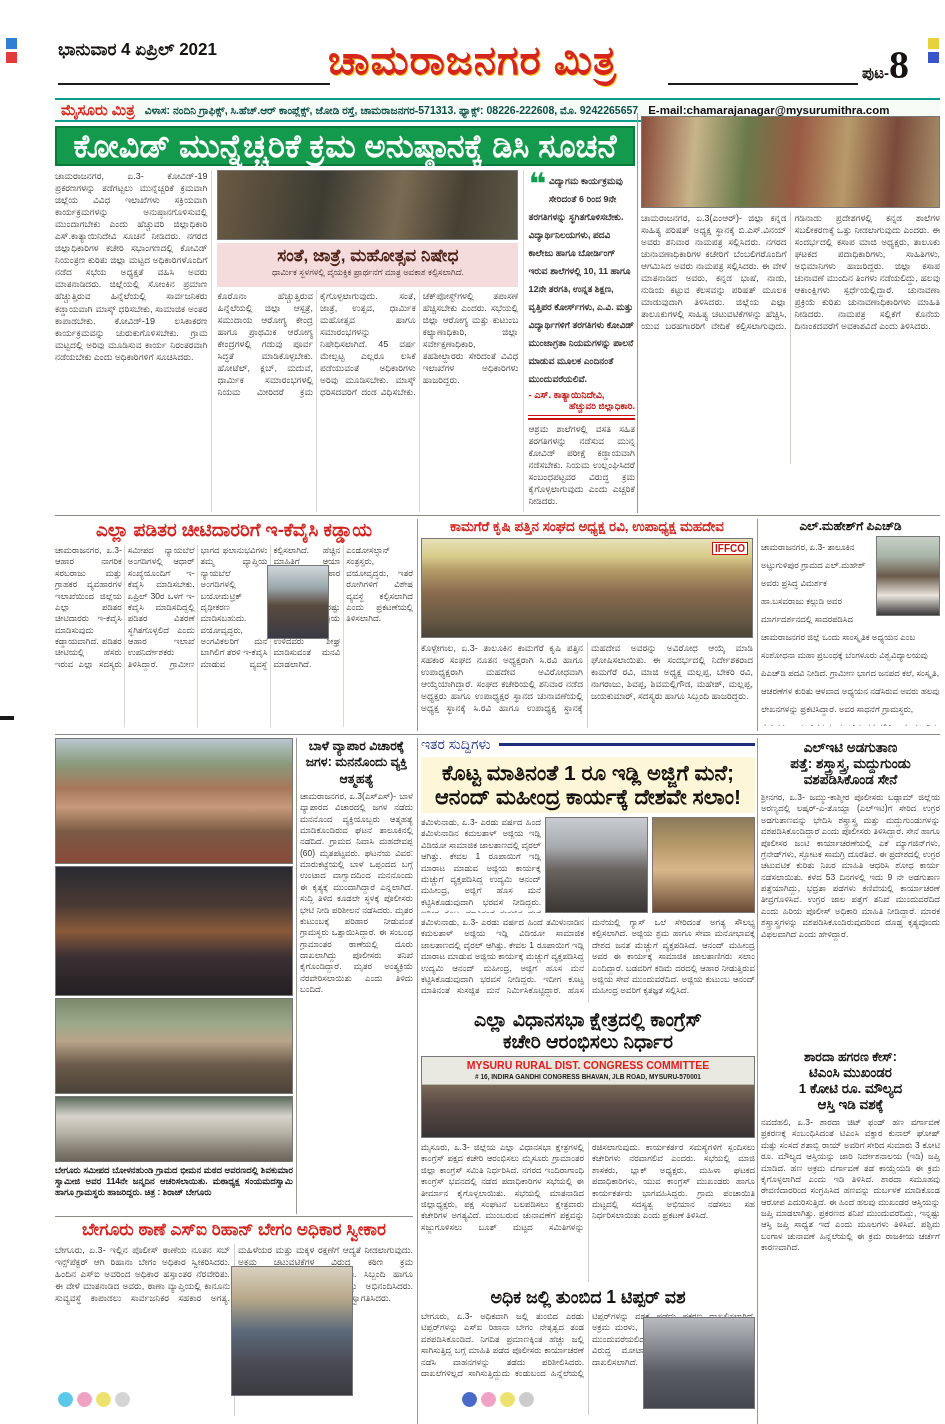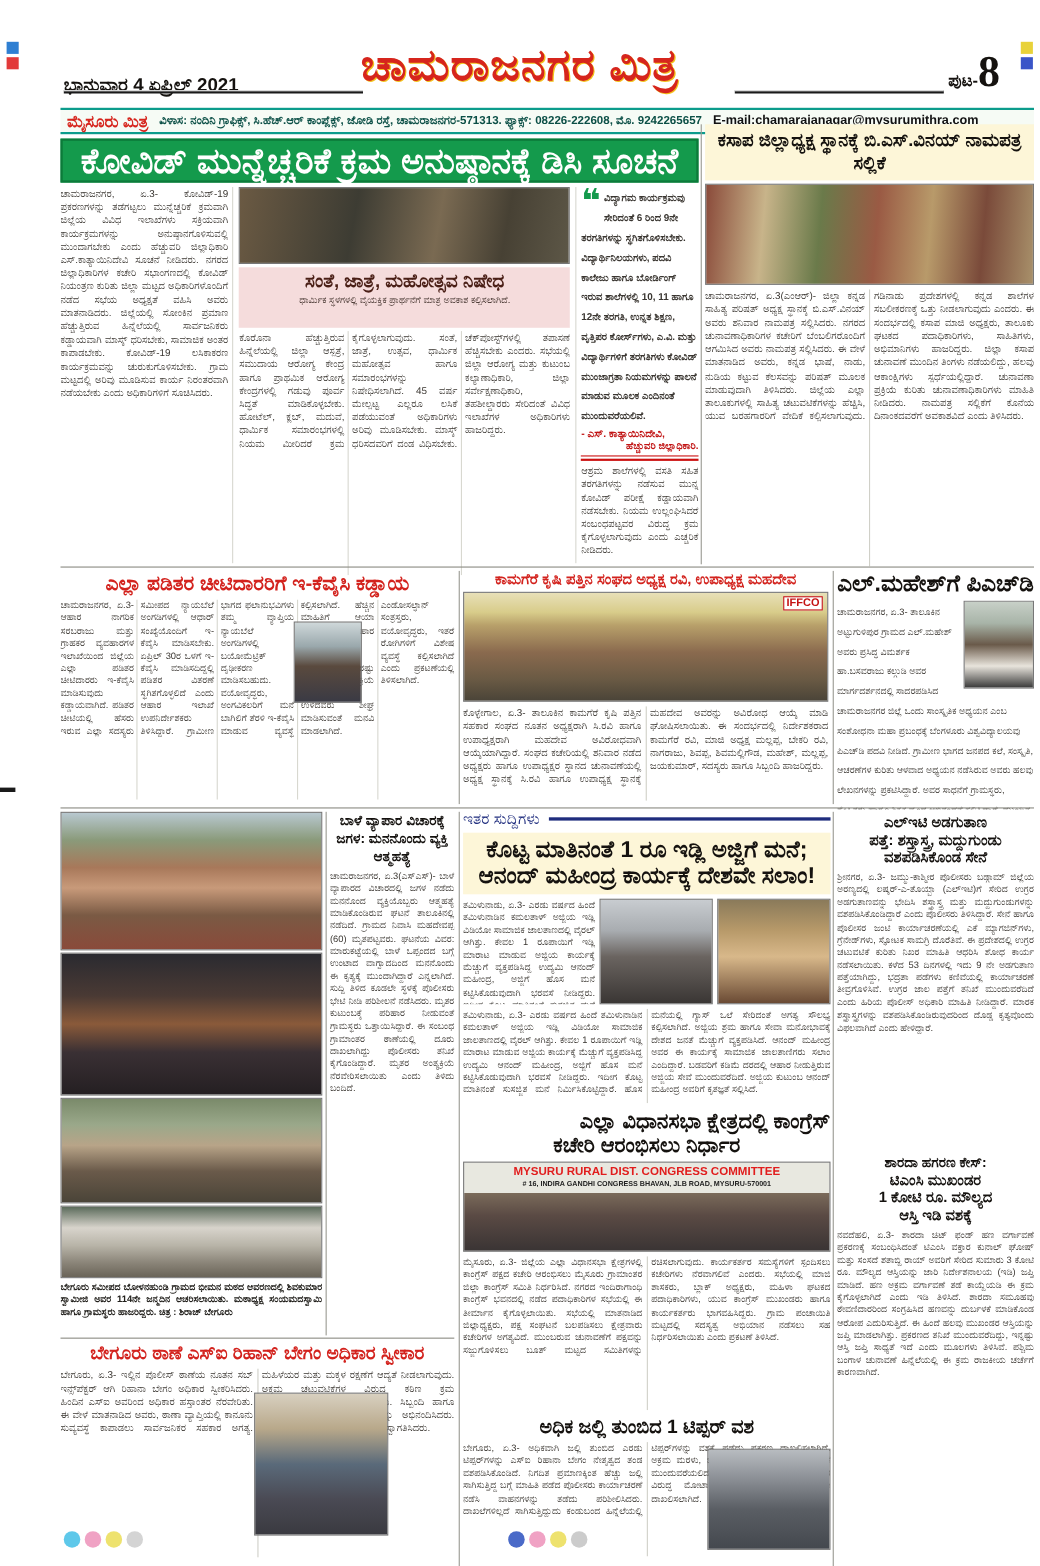--- a/index.html
+++ b/index.html
@@ -30,21 +30,21 @@
 </head>
 <body>
 
 <div class="regsq abs" style="left:6px;top:38px;background:#2f7fd2"></div>
 <div class="regsq abs" style="left:6px;top:52px;background:#e23a3a"></div>
 <div class="regsq abs" style="left:928px;top:38px;background:#e8d23a"></div>
 <div class="regsq abs" style="left:928px;top:52px;background:#3a55c8"></div>
 
 <div class="abs" style="left:0;top:716px;width:14px;height:4px;background:#1a1a1a"></div>
 
-<div class="abs dateline" style="left:58px;top:68px;font-size:17px;color:#15120f">ಭಾನುವಾರ 4 ಏಪ್ರಿಲ್ 2021</div>
+<div class="abs dateline" style="left:58px;top:40px;font-size:17px;color:#15120f">ಭಾನುವಾರ 4 ಏಪ್ರಿಲ್ 2021</div>
 <div class="abs" style="left:0;top:38px;width:945px;text-align:center;font-size:40px;font-weight:bold;color:#d6251d;letter-spacing:1px;text-shadow:1px 1px 0 #f3c21a">ಚಾಮರಾಜನಗರ ಮಿತ್ರ</div>
 <div class="masthead-line" style="left:58px;top:82px;width:272px"></div>
 <div class="masthead-line" style="left:668px;top:82px;width:190px"></div>
 <div class="abs" style="left:862px;top:48px;display:flex;align-items:flex-end">
   <span style="font-size:15px;font-weight:bold;color:#15120f">ಪುಟ-</span>
   <span style="font-size:40px;line-height:.85;font-weight:bold;font-family:'Liberation Serif',serif;color:#15120f">8</span>
 </div>
 
 <div class="addr-strip" style="left:55px;top:98px;width:885px;height:24px">
   <span style="font-size:15px;font-weight:bold;color:#d6251d;white-space:nowrap">ಮೈಸೂರು ಮಿತ್ರ</span>
@@ -53,41 +53,40 @@
 </div>
 
 <div class="abs" style="left:55px;top:126px;width:580px;height:40px;background:#149a4c;border:2px solid #0c7a3a;display:flex;align-items:center;justify-content:center">
   <span style="color:#fff;font-size:32px;font-weight:bold;white-space:nowrap">ಕೋವಿಡ್ ಮುನ್ನೆಚ್ಚರಿಕೆ ಕ್ರಮ ಅನುಷ್ಠಾನಕ್ಕೆ ಡಿಸಿ ಸೂಚನೆ</span>
 </div>
 
 <div class="abs" style="left:55px;top:170px;width:580px;height:342px;display:flex;gap:5px">
   <div class="body-text" style="width:158px;height:342px;border-right:1px solid #d8d8d0;padding-right:4px">ಚಾಮರಾಜನಗರ, ಏ.3- ಕೋವಿಡ್-19 ಪ್ರಕರಣಗಳನ್ನು ತಡೆಗಟ್ಟಲು ಮುನ್ನೆಚ್ಚರಿಕೆ ಕ್ರಮವಾಗಿ ಜಿಲ್ಲೆಯ ವಿವಿಧ ಇಲಾಖೆಗಳು ಸಕ್ರಿಯವಾಗಿ ಕಾರ್ಯಕ್ರಮಗಳನ್ನು ಅನುಷ್ಠಾನಗೊಳಿಸುವಲ್ಲಿ ಮುಂದಾಗಬೇಕು ಎಂದು ಹೆಚ್ಚುವರಿ ಜಿಲ್ಲಾಧಿಕಾರಿ ಎಸ್.ಕಾತ್ಯಾಯಿನಿದೇವಿ ಸೂಚನೆ ನೀಡಿದರು. ನಗರದ ಜಿಲ್ಲಾಧಿಕಾರಿಗಳ ಕಚೇರಿ ಸಭಾಂಗಣದಲ್ಲಿ ಕೋವಿಡ್ ನಿಯಂತ್ರಣ ಕುರಿತು ಜಿಲ್ಲಾ ಮಟ್ಟದ ಅಧಿಕಾರಿಗಳೊಂದಿಗೆ ನಡೆದ ಸಭೆಯ ಅಧ್ಯಕ್ಷತೆ ವಹಿಸಿ ಅವರು ಮಾತನಾಡಿದರು. ಜಿಲ್ಲೆಯಲ್ಲಿ ಸೋಂಕಿನ ಪ್ರಮಾಣ ಹೆಚ್ಚುತ್ತಿರುವ ಹಿನ್ನೆಲೆಯಲ್ಲಿ ಸಾರ್ವಜನಿಕರು ಕಡ್ಡಾಯವಾಗಿ ಮಾಸ್ಕ್ ಧರಿಸಬೇಕು, ಸಾಮಾಜಿಕ ಅಂತರ ಕಾಪಾಡಬೇಕು. ಕೋವಿಡ್-19 ಲಸಿಕಾಕರಣ ಕಾರ್ಯಕ್ರಮವನ್ನು ಚುರುಕುಗೊಳಿಸಬೇಕು. ಗ್ರಾಮ ಮಟ್ಟದಲ್ಲಿ ಅರಿವು ಮೂಡಿಸುವ ಕಾರ್ಯ ನಿರಂತರವಾಗಿ ನಡೆಯಬೇಕು ಎಂದು ಅಧಿಕಾರಿಗಳಿಗೆ ಸೂಚಿಸಿದರು.</div>
   <div style="width:302px">
     <div class="photo" style="width:100%;height:70px;background:linear-gradient(100deg,#6b5a43 0%,#3d3c33 35%,#7a6a52 60%,#474134 80%,#5d5747 100%)"></div>
-    <div style="background:#f5dcdc;margin-top:3px;padding:3px 4px 20px">
+    <div style="background:#f5dcdc;margin-top:3px;padding:3px 4px 9px">
       <div style="font-size:17px;font-weight:bold;color:#4a1f16;text-align:center">ಸಂತೆ, ಜಾತ್ರೆ, ಮಹೋತ್ಸವ ನಿಷೇಧ</div>
       <div style="font-size:8.5px;color:#3a2a24;text-align:center;margin-top:1px">ಧಾರ್ಮಿಕ ಸ್ಥಳಗಳಲ್ಲಿ ವೈಯಕ್ತಿಕ ಪ್ರಾರ್ಥನೆಗೆ ಮಾತ್ರ ಅವಕಾಶ ಕಲ್ಪಿಸಲಾಗಿದೆ.</div>
     </div>
     <div class="body-text cols3" style="height:222px;margin-top:3px">ಕೊರೊನಾ ಹೆಚ್ಚುತ್ತಿರುವ ಹಿನ್ನೆಲೆಯಲ್ಲಿ ಜಿಲ್ಲಾ ಆಸ್ಪತ್ರೆ, ಸಮುದಾಯ ಆರೋಗ್ಯ ಕೇಂದ್ರ ಹಾಗೂ ಪ್ರಾಥಮಿಕ ಆರೋಗ್ಯ ಕೇಂದ್ರಗಳಲ್ಲಿ ಗಡುವು ಪೂರ್ವ ಸಿದ್ಧತೆ ಮಾಡಿಕೊಳ್ಳಬೇಕು. ಹೋಟೆಲ್, ಕ್ಲಬ್, ಮದುವೆ, ಧಾರ್ಮಿಕ ಸಮಾರಂಭಗಳಲ್ಲಿ ನಿಯಮ ಮೀರಿದರೆ ಕ್ರಮ ಕೈಗೊಳ್ಳಲಾಗುವುದು. ಸಂತೆ, ಜಾತ್ರೆ, ಉತ್ಸವ, ಧಾರ್ಮಿಕ ಮಹೋತ್ಸವ ಹಾಗೂ ಸಮಾರಂಭಗಳನ್ನು ನಿಷೇಧಿಸಲಾಗಿದೆ. 45 ವರ್ಷ ಮೇಲ್ಪಟ್ಟ ಎಲ್ಲರೂ ಲಸಿಕೆ ಪಡೆಯುವಂತೆ ಅಧಿಕಾರಿಗಳು ಅರಿವು ಮೂಡಿಸಬೇಕು. ಮಾಸ್ಕ್ ಧರಿಸದವರಿಗೆ ದಂಡ ವಿಧಿಸಬೇಕು. ಚೆಕ್‌ಪೋಸ್ಟ್‌ಗಳಲ್ಲಿ ತಪಾಸಣೆ ಹೆಚ್ಚಿಸಬೇಕು ಎಂದರು. ಸಭೆಯಲ್ಲಿ ಜಿಲ್ಲಾ ಆರೋಗ್ಯ ಮತ್ತು ಕುಟುಂಬ ಕಲ್ಯಾಣಾಧಿಕಾರಿ, ಜಿಲ್ಲಾ ಸರ್ವೇಕ್ಷಣಾಧಿಕಾರಿ, ತಹಶೀಲ್ದಾರರು ಸೇರಿದಂತೆ ವಿವಿಧ ಇಲಾಖೆಗಳ ಅಧಿಕಾರಿಗಳು ಹಾಜರಿದ್ದರು.</div>
   </div>
   <div style="width:112px;border-left:1px solid #d8d8d0;padding-left:4px">
     <div>
       <span class="quote-mark">❝</span>
       <span class="body-text" style="font-weight:bold;display:inline">ವಿದ್ಯಾಗಮ ಕಾರ್ಯಕ್ರಮವು ಸೇರಿದಂತೆ 6 ರಿಂದ 9ನೇ ತರಗತಿಗಳನ್ನು ಸ್ಥಗಿತಗೊಳಿಸಬೇಕು. ವಿದ್ಯಾರ್ಥಿನಿಲಯಗಳು, ಪದವಿ ಕಾಲೇಜು ಹಾಗೂ ಬೋರ್ಡಿಂಗ್ ಇರುವ ಶಾಲೆಗಳಲ್ಲಿ 10, 11 ಹಾಗೂ 12ನೇ ತರಗತಿ, ಉನ್ನತ ಶಿಕ್ಷಣ, ವೃತ್ತಿಪರ ಕೋರ್ಸ್‌ಗಳು, ಎ.ವಿ. ಮತ್ತು ವಿದ್ಯಾರ್ಥಿಗಳಿಗೆ ತರಗತಿಗಳು ಕೋವಿಡ್ ಮುಂಜಾಗ್ರತಾ ನಿಯಮಗಳನ್ನು ಪಾಲನೆ ಮಾಡುವ ಮೂಲಕ ಎಂದಿನಂತೆ ಮುಂದುವರೆಯಲಿವೆ.</span>
     </div>
     <div style="font-size:9.5px;font-weight:bold;color:#c11414;text-align:left;margin-top:3px">- ಎಸ್. ಕಾತ್ಯಾಯಿನಿದೇವಿ,</div>
     <div style="font-size:9px;font-weight:bold;color:#c11414;text-align:right">ಹೆಚ್ಚುವರಿ ಜಿಲ್ಲಾಧಿಕಾರಿ.</div>
     <div class="double-red"></div>
     <div class="body-text" style="height:120px">ಆಶ್ರಮ ಶಾಲೆಗಳಲ್ಲಿ ವಸತಿ ಸಹಿತ ತರಗತಿಗಳನ್ನು ನಡೆಸುವ ಮುನ್ನ ಕೋವಿಡ್ ಪರೀಕ್ಷೆ ಕಡ್ಡಾಯವಾಗಿ ನಡೆಸಬೇಕು. ನಿಯಮ ಉಲ್ಲಂಘಿಸಿದರೆ ಸಂಬಂಧಪಟ್ಟವರ ವಿರುದ್ಧ ಕ್ರಮ ಕೈಗೊಳ್ಳಲಾಗುವುದು ಎಂದು ಎಚ್ಚರಿಕೆ ನೀಡಿದರು.</div>
   </div>
 </div>
 
 <div class="vrule" style="left:637px;top:113px;height:400px"></div>
 <div class="abs" style="left:641px;top:113px;width:299px;height:400px">
-  <div style="background:#fdf6d8;padding:5px 6px;font-size:16.5px;font-weight:bold;line-height:1.25;text-align:center;color:#15120f">ಕಸಾಪ ಜಿಲ್ಲಾಧ್ಯಕ್ಷ ಸ್ಥಾನಕ್ಕೆ ಬಿ.ಎಸ್.ವಿನಯ್ ನಾಮಪತ್ರ ಸಲ್ಲಿಕೆ</div>
   <div class="photo" style="width:100%;height:92px;margin-top:3px;background:linear-gradient(95deg,#8a4a3a 0%,#c8b48a 18%,#6a7a4a 35%,#9a5a44 52%,#b89a6a 68%,#7a4a3a 84%,#a8906a 100%)"></div>
   <div class="body-text cols2" style="height:252px;margin-top:4px">ಚಾಮರಾಜನಗರ, ಏ.3(ಎಂಆರ್)- ಜಿಲ್ಲಾ ಕನ್ನಡ ಸಾಹಿತ್ಯ ಪರಿಷತ್ ಅಧ್ಯಕ್ಷ ಸ್ಥಾನಕ್ಕೆ ಬಿ.ಎಸ್.ವಿನಯ್ ಅವರು ಶನಿವಾರ ನಾಮಪತ್ರ ಸಲ್ಲಿಸಿದರು. ನಗರದ ಚುನಾವಣಾಧಿಕಾರಿಗಳ ಕಚೇರಿಗೆ ಬೆಂಬಲಿಗರೊಂದಿಗೆ ಆಗಮಿಸಿದ ಅವರು ನಾಮಪತ್ರ ಸಲ್ಲಿಸಿದರು. ಈ ವೇಳೆ ಮಾತನಾಡಿದ ಅವರು, ಕನ್ನಡ ಭಾಷೆ, ನಾಡು, ನುಡಿಯ ಕಟ್ಟುವ ಕೆಲಸವನ್ನು ಪರಿಷತ್ ಮೂಲಕ ಮಾಡುವುದಾಗಿ ತಿಳಿಸಿದರು. ಜಿಲ್ಲೆಯ ಎಲ್ಲಾ ತಾಲೂಕುಗಳಲ್ಲಿ ಸಾಹಿತ್ಯ ಚಟುವಟಿಕೆಗಳನ್ನು ಹೆಚ್ಚಿಸಿ, ಯುವ ಬರಹಗಾರರಿಗೆ ವೇದಿಕೆ ಕಲ್ಪಿಸಲಾಗುವುದು. ಗಡಿನಾಡು ಪ್ರದೇಶಗಳಲ್ಲಿ ಕನ್ನಡ ಶಾಲೆಗಳ ಸಬಲೀಕರಣಕ್ಕೆ ಒತ್ತು ನೀಡಲಾಗುವುದು ಎಂದರು. ಈ ಸಂದರ್ಭದಲ್ಲಿ ಕಸಾಪ ಮಾಜಿ ಅಧ್ಯಕ್ಷರು, ತಾಲೂಕು ಘಟಕದ ಪದಾಧಿಕಾರಿಗಳು, ಸಾಹಿತಿಗಳು, ಅಭಿಮಾನಿಗಳು ಹಾಜರಿದ್ದರು. ಜಿಲ್ಲಾ ಕಸಾಪ ಚುನಾವಣೆ ಮುಂದಿನ ತಿಂಗಳು ನಡೆಯಲಿದ್ದು, ಹಲವು ಆಕಾಂಕ್ಷಿಗಳು ಸ್ಪರ್ಧೆಯಲ್ಲಿದ್ದಾರೆ. ಚುನಾವಣಾ ಪ್ರಕ್ರಿಯೆ ಕುರಿತು ಚುನಾವಣಾಧಿಕಾರಿಗಳು ಮಾಹಿತಿ ನೀಡಿದರು. ನಾಮಪತ್ರ ಸಲ್ಲಿಕೆಗೆ ಕೊನೆಯ ದಿನಾಂಕದವರೆಗೆ ಅವಕಾಶವಿದೆ ಎಂದು ತಿಳಿಸಿದರು.</div>
 </div>
 
 <div class="hrule" style="left:55px;top:515px;width:885px"></div>
 
 <div class="abs" style="left:55px;top:519px;width:358px;height:212px">
   <div class="headline-red" style="font-size:18.5px;white-space:nowrap">ಎಲ್ಲಾ ಪಡಿತರ ಚೀಟಿದಾರರಿಗೆ ಇ-ಕೆವೈಸಿ ಕಡ್ಡಾಯ</div>
   <div class="body-text small cols5" style="height:182px;margin-top:4px">ಚಾಮರಾಜನಗರ, ಏ.3- ಆಹಾರ ನಾಗರಿಕ ಸರಬರಾಜು ಮತ್ತು ಗ್ರಾಹಕರ ವ್ಯವಹಾರಗಳ ಇಲಾಖೆಯಿಂದ ಜಿಲ್ಲೆಯ ಎಲ್ಲಾ ಪಡಿತರ ಚೀಟಿದಾರರು ಇ-ಕೆವೈಸಿ ಮಾಡಿಸುವುದು ಕಡ್ಡಾಯವಾಗಿದೆ. ಪಡಿತರ ಚೀಟಿಯಲ್ಲಿ ಹೆಸರು ಇರುವ ಎಲ್ಲಾ ಸದಸ್ಯರು ಸಮೀಪದ ನ್ಯಾಯಬೆಲೆ ಅಂಗಡಿಗಳಲ್ಲಿ ಆಧಾರ್ ಸಂಖ್ಯೆಯೊಂದಿಗೆ ಇ-ಕೆವೈಸಿ ಮಾಡಿಸಬೇಕು. ಏಪ್ರಿಲ್ 30ರ ಒಳಗೆ ಇ-ಕೆವೈಸಿ ಮಾಡಿಸದಿದ್ದಲ್ಲಿ ಪಡಿತರ ವಿತರಣೆ ಸ್ಥಗಿತಗೊಳ್ಳಲಿದೆ ಎಂದು ಆಹಾರ ಇಲಾಖೆ ಉಪನಿರ್ದೇಶಕರು ತಿಳಿಸಿದ್ದಾರೆ. ಗ್ರಾಮೀಣ ಭಾಗದ ಫಲಾನುಭವಿಗಳು ತಮ್ಮ ವ್ಯಾಪ್ತಿಯ ನ್ಯಾಯಬೆಲೆ ಅಂಗಡಿಗಳಲ್ಲಿ ಬಯೋಮೆಟ್ರಿಕ್ ದೃಢೀಕರಣ ಮಾಡಿಸಬಹುದು. ವಯೋವೃದ್ಧರು, ಅಂಗವಿಕಲರಿಗೆ ಮನೆ ಬಾಗಿಲಿಗೆ ತೆರಳಿ ಇ-ಕೆವೈಸಿ ಮಾಡುವ ವ್ಯವಸ್ಥೆ ಕಲ್ಪಿಸಲಾಗಿದೆ. ಹೆಚ್ಚಿನ ಮಾಹಿತಿಗೆ ಆಯಾ ತಾಲೂಕು ಆಹಾರ ನಿರೀಕ್ಷಕರನ್ನು ಸಂಪರ್ಕಿಸಬಹುದು. ಈಗಾಗಲೇ ಶೇ.70ರಷ್ಟು ಚೀಟಿದಾರರು ಪ್ರಕ್ರಿಯೆ ಪೂರ್ಣಗೊಳಿಸಿದ್ದು, ಉಳಿದವರು ಶೀಘ್ರ ಮಾಡಿಸುವಂತೆ ಮನವಿ ಮಾಡಲಾಗಿದೆ. ಎಂಡೋಸಲ್ಫಾನ್ ಸಂತ್ರಸ್ತರು, ವಯೋವೃದ್ಧರು, ಇತರೆ ರೋಗಿಗಳಿಗೆ ವಿಶೇಷ ವ್ಯವಸ್ಥೆ ಕಲ್ಪಿಸಲಾಗಿದೆ ಎಂದು ಪ್ರಕಟಣೆಯಲ್ಲಿ ತಿಳಿಸಲಾಗಿದೆ.</div>
   <div class="photo" style="position:absolute;left:212px;top:46px;width:62px;height:74px;background:linear-gradient(180deg,#cfd8da 0%,#9aa8ac 30%,#5a4a3e 55%,#3a3a44 100%)"></div>
@@ -97,21 +96,21 @@
 <div class="abs" style="left:421px;top:519px;width:332px;height:212px">
   <div class="headline-red" style="font-size:13.5px;white-space:nowrap">ಕಾಮಗೆರೆ ಕೃಷಿ ಪತ್ತಿನ ಸಂಘದ ಅಧ್ಯಕ್ಷ ರವಿ, ಉಪಾಧ್ಯಕ್ಷ ಮಹದೇವ</div>
   <div class="photo" style="width:100%;height:100px;margin-top:3px;background:linear-gradient(180deg,#e8e0b8 0%,#d8cc8a 18%,#b8a06a 30%,#8a6a4e 55%,#6a5a44 80%,#4a4438 100%)">
     <span class="photo-label" style="right:4px;top:3px;color:#c41212;font-size:10px;background:#fff;padding:0 2px;border:1px solid #c41212">IFFCO</span>
   </div>
   <div class="body-text cols2" style="height:86px;margin-top:4px">ಕೊಳ್ಳೇಗಾಲ, ಏ.3- ತಾಲೂಕಿನ ಕಾಮಗೆರೆ ಕೃಷಿ ಪತ್ತಿನ ಸಹಕಾರ ಸಂಘದ ನೂತನ ಅಧ್ಯಕ್ಷರಾಗಿ ಸಿ.ರವಿ ಹಾಗೂ ಉಪಾಧ್ಯಕ್ಷರಾಗಿ ಮಹದೇವ ಅವಿರೋಧವಾಗಿ ಆಯ್ಕೆಯಾಗಿದ್ದಾರೆ. ಸಂಘದ ಕಚೇರಿಯಲ್ಲಿ ಶನಿವಾರ ನಡೆದ ಅಧ್ಯಕ್ಷರು ಹಾಗೂ ಉಪಾಧ್ಯಕ್ಷರ ಸ್ಥಾನದ ಚುನಾವಣೆಯಲ್ಲಿ ಅಧ್ಯಕ್ಷ ಸ್ಥಾನಕ್ಕೆ ಸಿ.ರವಿ ಹಾಗೂ ಉಪಾಧ್ಯಕ್ಷ ಸ್ಥಾನಕ್ಕೆ ಮಹದೇವ ಅವರನ್ನು ಅವಿರೋಧ ಆಯ್ಕೆ ಮಾಡಿ ಘೋಷಿಸಲಾಯಿತು. ಈ ಸಂದರ್ಭದಲ್ಲಿ ನಿರ್ದೇಶಕರಾದ ಕಾಮಗೆರೆ ರವಿ, ಮಾಜಿ ಅಧ್ಯಕ್ಷ ಮಲ್ಲಪ್ಪ, ಬೇಕರಿ ರವಿ, ನಾಗರಾಜು, ಶಿವಪ್ಪ, ಶಿವಮಲ್ಲಿಗೌಡ, ಮಹೇಶ್, ಮಲ್ಲಪ್ಪ, ಜಯಕುಮಾರ್, ಸದಸ್ಯರು ಹಾಗೂ ಸಿಬ್ಬಂದಿ ಹಾಜರಿದ್ದರು.</div>
 </div>
 
 <div class="vrule" style="left:757px;top:519px;height:212px"></div>
 <div class="abs" style="left:761px;top:519px;width:179px;height:214px">
-  <div class="headline-black" style="font-size:21px">ಎಲ್.ಮಹೇಶ್‌ಗೆ ಪಿಎಚ್‌ಡಿ</div>
+  <div class="headline-black" style="font-size:12px">ಎಲ್.ಮಹೇಶ್‌ಗೆ ಪಿಎಚ್‌ಡಿ</div>
   <div style="margin-top:3px;overflow:hidden;height:190px">
     <div class="photo" style="float:right;width:64px;height:80px;margin:0 0 3px 4px;background:linear-gradient(180deg,#c8d0c8 0%,#a8b4a8 25%,#6a5a4a 50%,#e8e4dc 75%,#3a3a3a 100%)"></div>
     <div class="body-text small" style="display:contents">ಚಾಮರಾಜನಗರ, ಏ.3- ತಾಲೂಕಿನ ಅಟ್ಟುಗುಳಿಪುರ ಗ್ರಾಮದ ಎಲ್.ಮಹೇಶ್ ಅವರು ಪ್ರಸಿದ್ಧ ವಿಮರ್ಶಕ ಹಾ.ಬಸವರಾಜು ಕಲ್ಗುಡಿ ಅವರ ಮಾರ್ಗದರ್ಶನದಲ್ಲಿ ಸಾದರಪಡಿಸಿದ ಚಾಮರಾಜನಗರ ಜಿಲ್ಲೆ ಒಂದು ಸಾಂಸ್ಕೃತಿಕ ಅಧ್ಯಯನ ಎಂಬ ಸಂಶೋಧನಾ ಮಹಾ ಪ್ರಬಂಧಕ್ಕೆ ಬೆಂಗಳೂರು ವಿಶ್ವವಿದ್ಯಾಲಯವು ಪಿಎಚ್‌ಡಿ ಪದವಿ ನೀಡಿದೆ. ಗ್ರಾಮೀಣ ಭಾಗದ ಜನಪದ ಕಲೆ, ಸಂಸ್ಕೃತಿ, ಆಚರಣೆಗಳ ಕುರಿತು ಆಳವಾದ ಅಧ್ಯಯನ ನಡೆಸಿರುವ ಅವರು ಹಲವು ಲೇಖನಗಳನ್ನು ಪ್ರಕಟಿಸಿದ್ದಾರೆ. ಅವರ ಸಾಧನೆಗೆ ಗ್ರಾಮಸ್ಥರು, ಸ್ನೇಹಿತರು ಹಾಗೂ ಶಿಕ್ಷಕ ವೃಂದ ಅಭಿನಂದನೆ ಸಲ್ಲಿಸಿದ್ದಾರೆ. ಮುಂದಿನ ದಿನಗಳಲ್ಲಿ ಜಿಲ್ಲೆಯ ಸಾಂಸ್ಕೃತಿಕ ಪರಂಪರೆಯ ದಾಖಲೀಕರಣ ಮುಂದುವರೆಸುವುದಾಗಿ ತಿಳಿಸಿದ್ದಾರೆ.</div>
   </div>
 </div>
 
 <div class="hrule" style="left:55px;top:734px;width:885px"></div>
 
 <div class="abs" style="left:55px;top:738px;width:238px">
   <div class="photo" style="width:100%;height:126px;background:linear-gradient(180deg,#b8c8d0 0%,#8a9a7a 20%,#a8785a 40%,#c89a7a 55%,#7a5a44 75%,#8a4a3a 100%)"></div>
@@ -148,21 +147,21 @@
     </div>
     <div style="display:flex;gap:4px;margin-top:4px">
       <div class="body-text small" style="width:120px;height:96px">ತಮಿಳುನಾಡು, ಏ.3- ಎರಡು ವರ್ಷದ ಹಿಂದೆ ತಮಿಳುನಾಡಿನ ಕಮಲತಾಳ್ ಅಜ್ಜಿಯ ಇಡ್ಲಿ ವಿಡಿಯೋ ಸಾಮಾಜಿಕ ಜಾಲತಾಣದಲ್ಲಿ ವೈರಲ್ ಆಗಿತ್ತು. ಕೇವಲ 1 ರೂಪಾಯಿಗೆ ಇಡ್ಲಿ ಮಾರಾಟ ಮಾಡುವ ಅಜ್ಜಿಯ ಕಾರ್ಯಕ್ಕೆ ಮೆಚ್ಚುಗೆ ವ್ಯಕ್ತಪಡಿಸಿದ್ದ ಉದ್ಯಮಿ ಆನಂದ್ ಮಹೀಂದ್ರ, ಅಜ್ಜಿಗೆ ಹೊಸ ಮನೆ ಕಟ್ಟಿಸಿಕೊಡುವುದಾಗಿ ಭರವಸೆ ನೀಡಿದ್ದರು. ಇದೀಗ ಕೊಟ್ಟ ಮಾತಿನಂತೆ ಸುಸಜ್ಜಿತ ಮನೆ ನಿರ್ಮಿಸಿಕೊಟ್ಟಿದ್ದಾರೆ. ಹೊಸ ಮನೆಯಲ್ಲಿ ಗ್ಯಾಸ್ ಒಲೆ ಸೇರಿದಂತೆ ಅಗತ್ಯ ಸೌಲಭ್ಯ ಕಲ್ಪಿಸಲಾಗಿದೆ. ಅಜ್ಜಿಯ ಶ್ರಮ ಹಾಗೂ ಸೇವಾ ಮನೋಭಾವಕ್ಕೆ ದೇಶದ ಜನತೆ ಮೆಚ್ಚುಗೆ ವ್ಯಕ್ತಪಡಿಸಿದೆ. ಆನಂದ್ ಮಹೀಂದ್ರ ಅವರ ಈ ಕಾರ್ಯಕ್ಕೆ ಸಾಮಾಜಿಕ ಜಾಲತಾಣಿಗರು ಸಲಾಂ ಎಂದಿದ್ದಾರೆ. ಬಡವರಿಗೆ ಕಡಿಮೆ ದರದಲ್ಲಿ ಆಹಾರ ನೀಡುತ್ತಿರುವ ಅಜ್ಜಿಯ ಸೇವೆ ಮುಂದುವರೆದಿದೆ. ಅಜ್ಜಿಯ ಕುಟುಂಬ ಆನಂದ್ ಮಹೀಂದ್ರ ಅವರಿಗೆ ಕೃತಜ್ಞತೆ ಸಲ್ಲಿಸಿದೆ.</div>
       <div class="photo" style="width:103px;height:96px;background:linear-gradient(180deg,#c8ccd0 0%,#a8acb0 30%,#6a6460 55%,#3a3634 100%)"></div>
       <div class="photo" style="width:103px;height:96px;background:linear-gradient(180deg,#8a7a5a 0%,#b89a6a 30%,#d8b88a 55%,#6a4a34 100%)"></div>
     </div>
     <div class="body-text small cols2" style="height:86px;margin-top:4px">ತಮಿಳುನಾಡು, ಏ.3- ಎರಡು ವರ್ಷದ ಹಿಂದೆ ತಮಿಳುನಾಡಿನ ಕಮಲತಾಳ್ ಅಜ್ಜಿಯ ಇಡ್ಲಿ ವಿಡಿಯೋ ಸಾಮಾಜಿಕ ಜಾಲತಾಣದಲ್ಲಿ ವೈರಲ್ ಆಗಿತ್ತು. ಕೇವಲ 1 ರೂಪಾಯಿಗೆ ಇಡ್ಲಿ ಮಾರಾಟ ಮಾಡುವ ಅಜ್ಜಿಯ ಕಾರ್ಯಕ್ಕೆ ಮೆಚ್ಚುಗೆ ವ್ಯಕ್ತಪಡಿಸಿದ್ದ ಉದ್ಯಮಿ ಆನಂದ್ ಮಹೀಂದ್ರ, ಅಜ್ಜಿಗೆ ಹೊಸ ಮನೆ ಕಟ್ಟಿಸಿಕೊಡುವುದಾಗಿ ಭರವಸೆ ನೀಡಿದ್ದರು. ಇದೀಗ ಕೊಟ್ಟ ಮಾತಿನಂತೆ ಸುಸಜ್ಜಿತ ಮನೆ ನಿರ್ಮಿಸಿಕೊಟ್ಟಿದ್ದಾರೆ. ಹೊಸ ಮನೆಯಲ್ಲಿ ಗ್ಯಾಸ್ ಒಲೆ ಸೇರಿದಂತೆ ಅಗತ್ಯ ಸೌಲಭ್ಯ ಕಲ್ಪಿಸಲಾಗಿದೆ. ಅಜ್ಜಿಯ ಶ್ರಮ ಹಾಗೂ ಸೇವಾ ಮನೋಭಾವಕ್ಕೆ ದೇಶದ ಜನತೆ ಮೆಚ್ಚುಗೆ ವ್ಯಕ್ತಪಡಿಸಿದೆ. ಆನಂದ್ ಮಹೀಂದ್ರ ಅವರ ಈ ಕಾರ್ಯಕ್ಕೆ ಸಾಮಾಜಿಕ ಜಾಲತಾಣಿಗರು ಸಲಾಂ ಎಂದಿದ್ದಾರೆ. ಬಡವರಿಗೆ ಕಡಿಮೆ ದರದಲ್ಲಿ ಆಹಾರ ನೀಡುತ್ತಿರುವ ಅಜ್ಜಿಯ ಸೇವೆ ಮುಂದುವರೆದಿದೆ. ಅಜ್ಜಿಯ ಕುಟುಂಬ ಆನಂದ್ ಮಹೀಂದ್ರ ಅವರಿಗೆ ಕೃತಜ್ಞತೆ ಸಲ್ಲಿಸಿದೆ.</div>
   </div>
 
   <div style="margin-top:6px">
-    <div style="font-size:19px;font-weight:bold;color:#15120f;text-align:right;white-space:nowrap">ಎಲ್ಲಾ ವಿಧಾನಸಭಾ ಕ್ಷೇತ್ರದಲ್ಲಿ ಕಾಂಗ್ರೆಸ್</div>
+    <div style="font-size:19px;font-weight:bold;color:#15120f;text-align:center;white-space:nowrap">ಎಲ್ಲಾ ವಿಧಾನಸಭಾ ಕ್ಷೇತ್ರದಲ್ಲಿ ಕಾಂಗ್ರೆಸ್</div>
     <div style="font-size:19px;font-weight:bold;color:#15120f;text-align:center;white-space:nowrap">ಕಚೇರಿ ಆರಂಭಿಸಲು ನಿರ್ಧಾರ</div>
     <div class="photo" style="width:100%;height:82px;margin-top:3px;background:linear-gradient(180deg,#e8e8e0 0%,#e8e8e0 34%,#7a6a5a 35%,#5a4a44 60%,#3a3434 100%)">
       <div style="position:absolute;top:2px;left:0;width:100%;text-align:center;color:#e11d1d;font-size:10.5px;font-weight:bold;white-space:nowrap">MYSURU RURAL DIST. CONGRESS COMMITTEE</div>
       <div style="position:absolute;top:16px;left:0;width:100%;text-align:center;color:#222;font-size:6.5px;font-weight:bold;white-space:nowrap"># 16, INDIRA GANDHI CONGRESS BHAVAN, JLB ROAD, MYSURU-570001</div>
     </div>
     <div class="body-text small cols2" style="height:140px;margin-top:4px">ಮೈಸೂರು, ಏ.3- ಜಿಲ್ಲೆಯ ಎಲ್ಲಾ ವಿಧಾನಸಭಾ ಕ್ಷೇತ್ರಗಳಲ್ಲಿ ಕಾಂಗ್ರೆಸ್ ಪಕ್ಷದ ಕಚೇರಿ ಆರಂಭಿಸಲು ಮೈಸೂರು ಗ್ರಾಮಾಂತರ ಜಿಲ್ಲಾ ಕಾಂಗ್ರೆಸ್ ಸಮಿತಿ ನಿರ್ಧರಿಸಿದೆ. ನಗರದ ಇಂದಿರಾಗಾಂಧಿ ಕಾಂಗ್ರೆಸ್ ಭವನದಲ್ಲಿ ನಡೆದ ಪದಾಧಿಕಾರಿಗಳ ಸಭೆಯಲ್ಲಿ ಈ ತೀರ್ಮಾನ ಕೈಗೊಳ್ಳಲಾಯಿತು. ಸಭೆಯಲ್ಲಿ ಮಾತನಾಡಿದ ಜಿಲ್ಲಾಧ್ಯಕ್ಷರು, ಪಕ್ಷ ಸಂಘಟನೆ ಬಲಪಡಿಸಲು ಕ್ಷೇತ್ರವಾರು ಕಚೇರಿಗಳ ಅಗತ್ಯವಿದೆ. ಮುಂಬರುವ ಚುನಾವಣೆಗೆ ಪಕ್ಷವನ್ನು ಸಜ್ಜುಗೊಳಿಸಲು ಬೂತ್ ಮಟ್ಟದ ಸಮಿತಿಗಳನ್ನು ರಚಿಸಲಾಗುವುದು. ಕಾರ್ಯಕರ್ತರ ಸಮಸ್ಯೆಗಳಿಗೆ ಸ್ಪಂದಿಸಲು ಕಚೇರಿಗಳು ನೆರವಾಗಲಿವೆ ಎಂದರು. ಸಭೆಯಲ್ಲಿ ಮಾಜಿ ಶಾಸಕರು, ಬ್ಲಾಕ್ ಅಧ್ಯಕ್ಷರು, ಮಹಿಳಾ ಘಟಕದ ಪದಾಧಿಕಾರಿಗಳು, ಯುವ ಕಾಂಗ್ರೆಸ್ ಮುಖಂಡರು ಹಾಗೂ ಕಾರ್ಯಕರ್ತರು ಭಾಗವಹಿಸಿದ್ದರು. ಗ್ರಾಮ ಪಂಚಾಯಿತಿ ಮಟ್ಟದಲ್ಲಿ ಸದಸ್ಯತ್ವ ಅಭಿಯಾನ ನಡೆಸಲು ಸಹ ನಿರ್ಧರಿಸಲಾಯಿತು ಎಂದು ಪ್ರಕಟಣೆ ತಿಳಿಸಿದೆ.</div>
   </div>
 
   <div style="margin-top:5px;position:relative">
     <div class="headline-black" style="font-size:17.5px;white-space:nowrap">ಅಧಿಕ ಜಲ್ಲಿ ತುಂಬಿದ 1 ಟಿಪ್ಪರ್ ವಶ</div>

